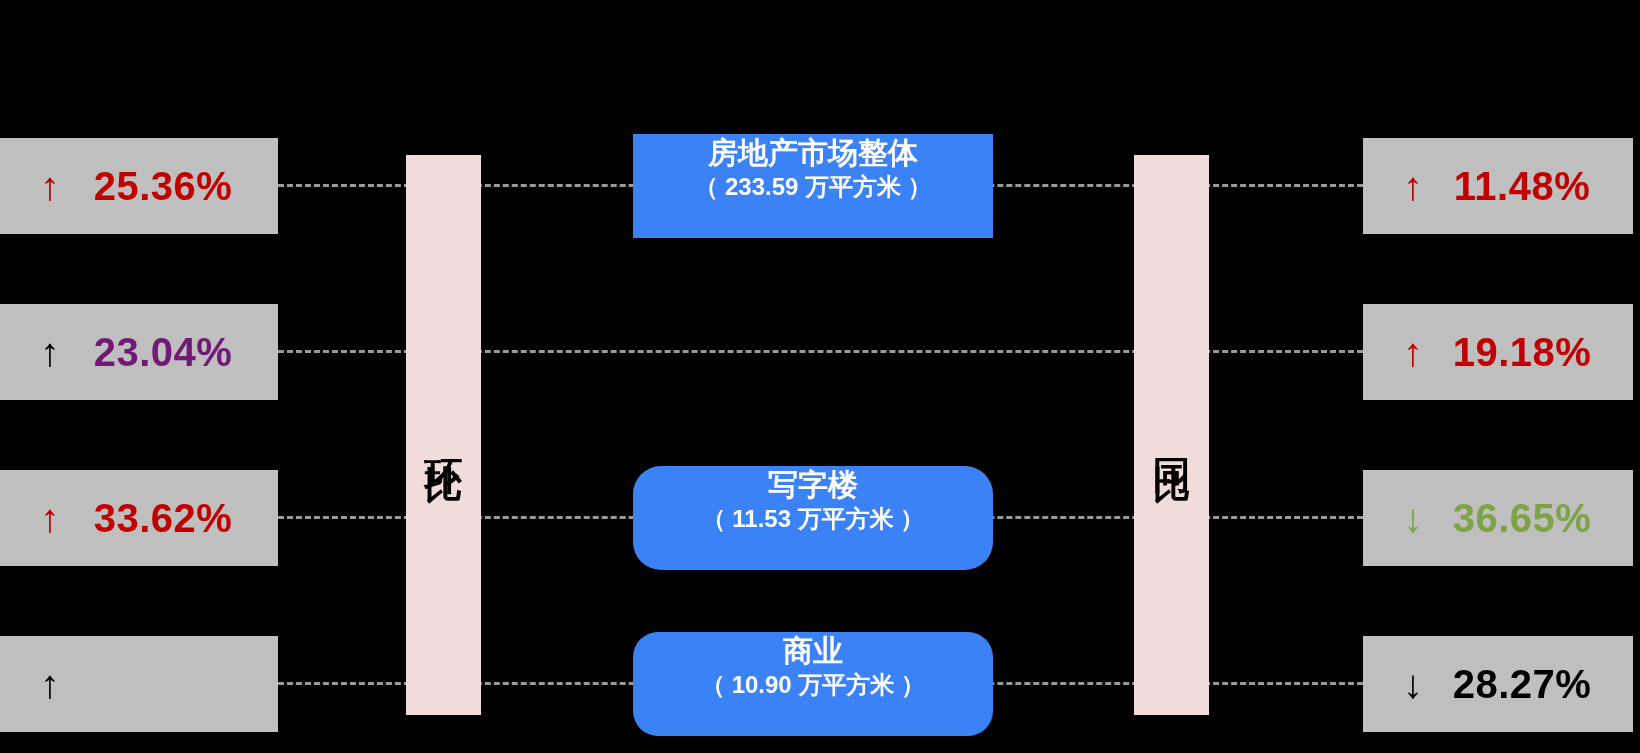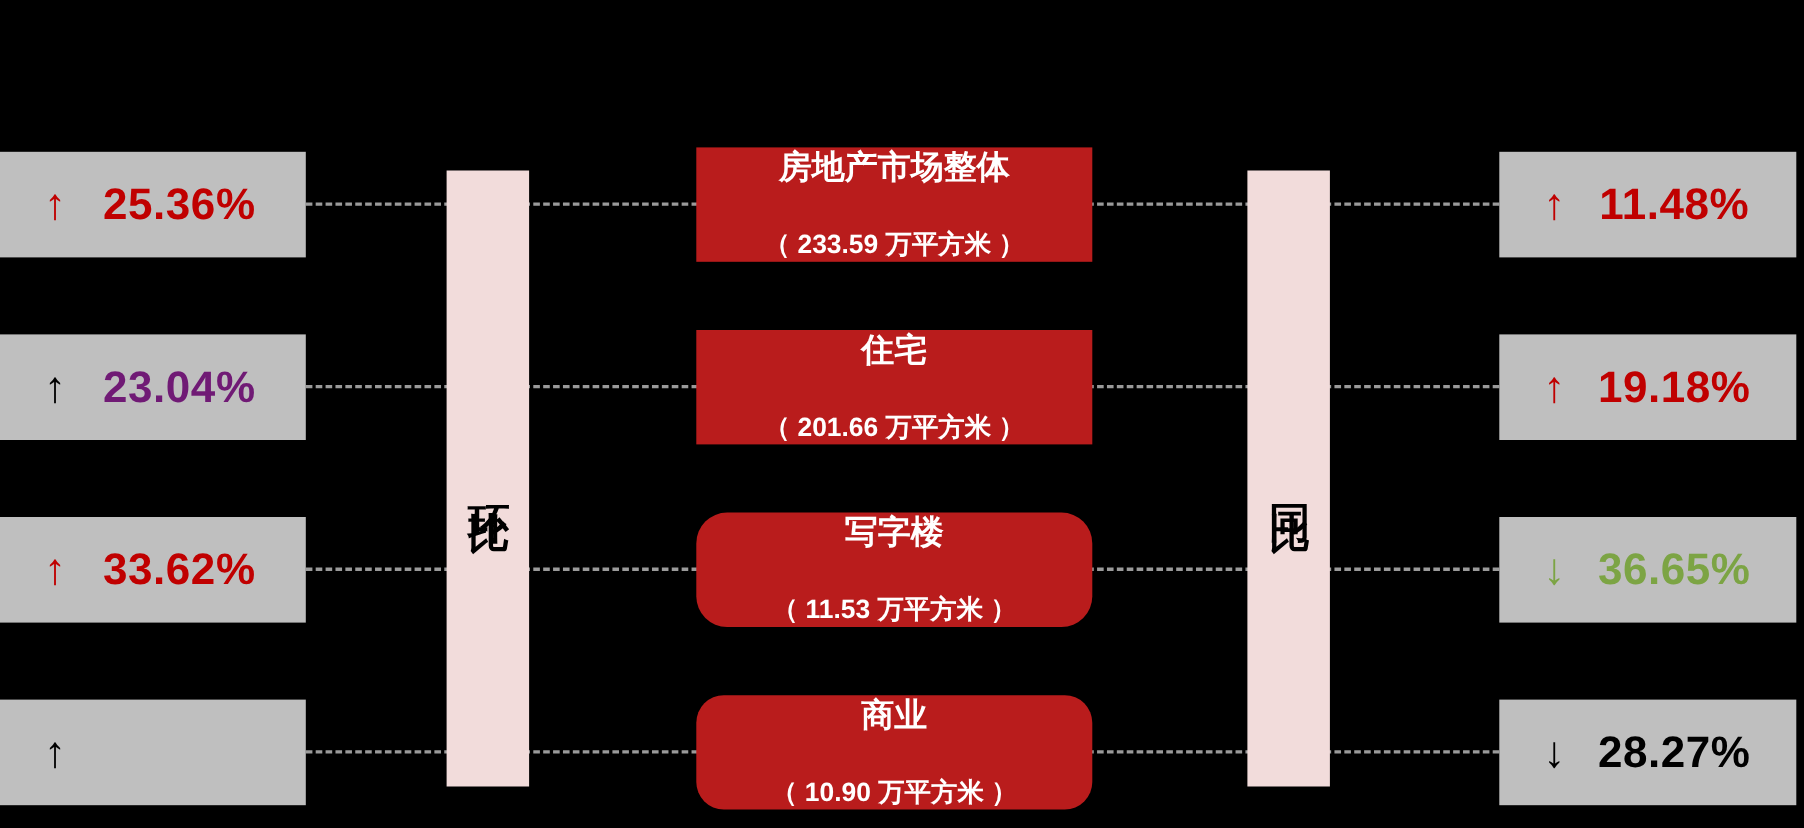--- a/index.html
+++ b/index.html
@@ -84,26 +84,26 @@
     padding-right: 36px;
     letter-spacing: 0.5px;
   }
 
   
   .cat-box {
     position: absolute;
     left: 633px;
     width: 360px;
     height: 104px;
-    background: #b91c1c;
+    background: #3b82f6;
     z-index: 3;
     display: flex;
     flex-direction: column;
     align-items: center;
-    justify-content: space-between;
+    justify-content: flex-start;
     color: #FFFFFF;
     text-align: center;
   }
   .cat-box.r1 { top: 134px; }
   .cat-box.r2 { top: 300px; }
   .cat-box.r3 { top: 466px; border-radius: 28px; }
   .cat-box.r4 { top: 632px; border-radius: 25px; }
   .cat-title {
     font-size: 30px;
     font-weight: 700;
@@ -145,24 +145,20 @@
     <span class="pct-value" style="color: rgb(192, 0, 0);">33.62%</span>
   </div>
   <div class="pct-box side-left r4">
     <span class="arrow" style="color: rgb(0, 0, 0);">↑</span>
   </div>
 
   <div class="cat-box r1">
     <div class="cat-title">房地产市场整体</div>
     <div class="cat-area">（ 233.59 万平方米 ）</div>
   </div>
-  <div class="cat-box r2">
-    <div class="cat-title">住宅</div>
-    <div class="cat-area">（ 201.66 万平方米 ）</div>
-  </div>
   <div class="cat-box r3">
     <div class="cat-title">写字楼</div>
     <div class="cat-area">（ 11.53 万平方米 ）</div>
   </div>
   <div class="cat-box r4">
     <div class="cat-title">商业</div>
     <div class="cat-area">（ 10.90 万平方米 ）</div>
   </div>
 
   <div class="pct-box side-right r1">

